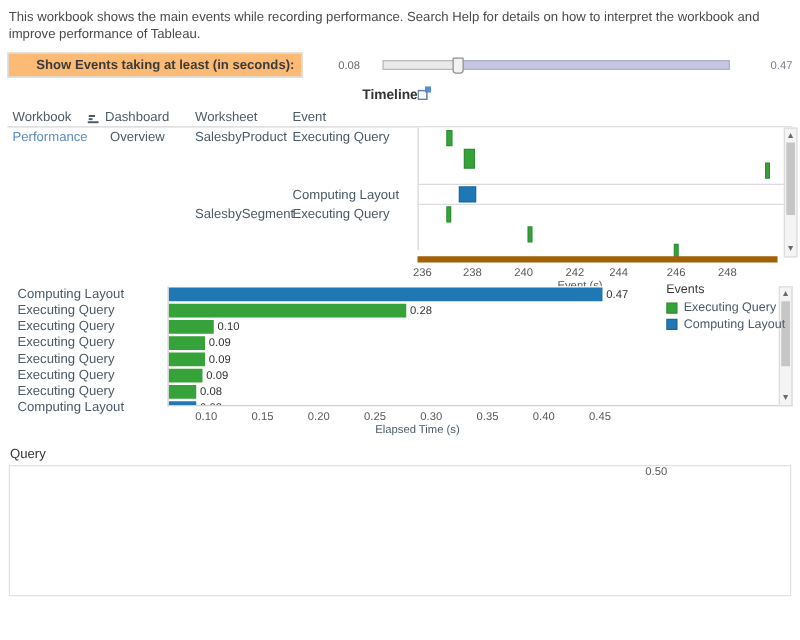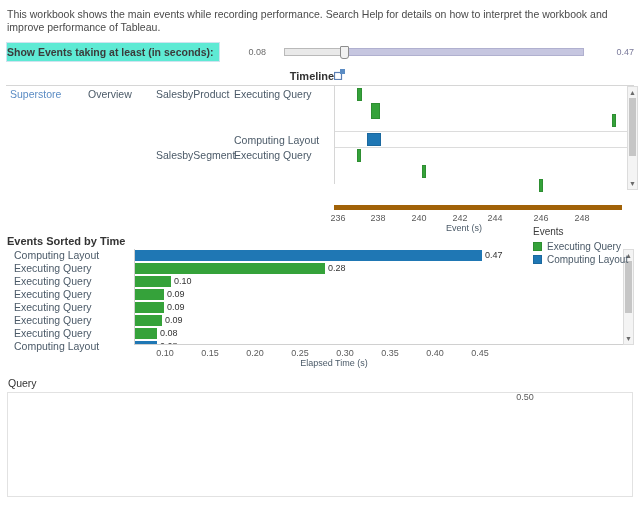--- a/index.html
+++ b/index.html
@@ -31,25 +31,25 @@
   
   .filter-row {
     position: relative;
     margin: 7px 6px 0 6px;
     height: 22px;
     display: flex;
     align-items: center;
   }
   .filter-label {
     border: 1px solid #cfe3ef;
-    background: #5eead4;
+    background: #fdba74;
     font-size: 10.5px;
     font-weight: bold;
     color: #3b3b3b;
-    padding: 3px 5px 3px 0;
+    padding: 3px 5px 3px 22px;
     white-space: nowrap;
     line-height: 12px;
   }
   .filter-min {
     font-size: 9px;
     color: #6b6b6b;
     margin-left: 29px;
     width: 26px;
   }
   .slider-wrap {
@@ -273,25 +273,40 @@
     <span class="popout-icon">
       <svg width="11" height="11" viewBox="0 0 11 11">
         <rect x="0.5" y="3.5" width="7" height="7" fill="none" stroke="#5b7fb4" stroke-width="1.2"></rect>
         <rect x="6" y="0" width="5" height="5" fill="#5b8cc4"></rect>
       </svg>
     </span>
   </div>
 
   <div class="timeline">
 
+    <div class="tl-headrow">
+      <div class="tl-col c-workbook">Workbook</div>
+      <div class="tl-col c-dashboard">
+        <span class="sort-icon">
+          <svg width="9" height="9" viewBox="0 0 9 9">
+            <rect x="0" y="7" width="9" height="1.6" fill="#4b5a68"></rect>
+            <rect x="1" y="4.5" width="3" height="1.6" fill="#4b5a68"></rect>
+            <rect x="1" y="2" width="5" height="1.6" fill="#4b5a68"></rect>
+          </svg>
+        </span>
+        <span>Dashboard</span>
+      </div>
+      <div class="tl-col c-worksheet">Worksheet</div>
+      <div class="tl-col c-event">Event</div>
+    </div>
     <div class="tl-headline"></div>
 
     <div class="tl-body">
       <div class="tl-labels">
-        <div class="tl-lab link" style="left:4px;  top:2px;">Superstore</div>
+        <div class="tl-lab link" style="left:4px;  top:2px;">Performance</div>
         <div class="tl-lab" style="left:82px; top:2px;">Overview</div>
         <div class="tl-lab" style="left:150px;top:2px;">SalesbyProduct</div>
         <div class="tl-lab" style="left:228px;top:2px;">Executing Query</div>
         <div class="tl-lab" style="left:228px;top:48px;">Computing Layout</div>
         <div class="tl-lab" style="left:150px;top:63px;">SalesbySegment</div>
         <div class="tl-lab" style="left:228px;top:63px;">Executing Query</div>
       </div>
 
       <div class="tl-plot">
         <div class="tl-rowline" style="top:45px;"></div>
@@ -318,21 +333,20 @@
     <span class="tick" style="left:4px;">236</span>
     <span class="tick" style="left:44px;">238</span>
     <span class="tick" style="left:85px;">240</span>
     <span class="tick" style="left:126px;">242</span>
     <span class="tick" style="left:161px;">244</span>
     <span class="tick" style="left:207px;">246</span>
     <span class="tick" style="left:248px;">248</span>
     <span class="axis-title" style="left:130px;">Event (s)</span>
   </div>
 
-  <div class="section-head">Events Sorted by Time</div>
 
   <div class="bars-wrap">
     <div class="bars-body">
 
       <div class="bar-labels">
         <div class="bar-lab">Computing Layout</div>
         <div class="bar-lab">Executing Query</div>
         <div class="bar-lab">Executing Query</div>
         <div class="bar-lab">Executing Query</div>
         <div class="bar-lab">Executing Query</div>

